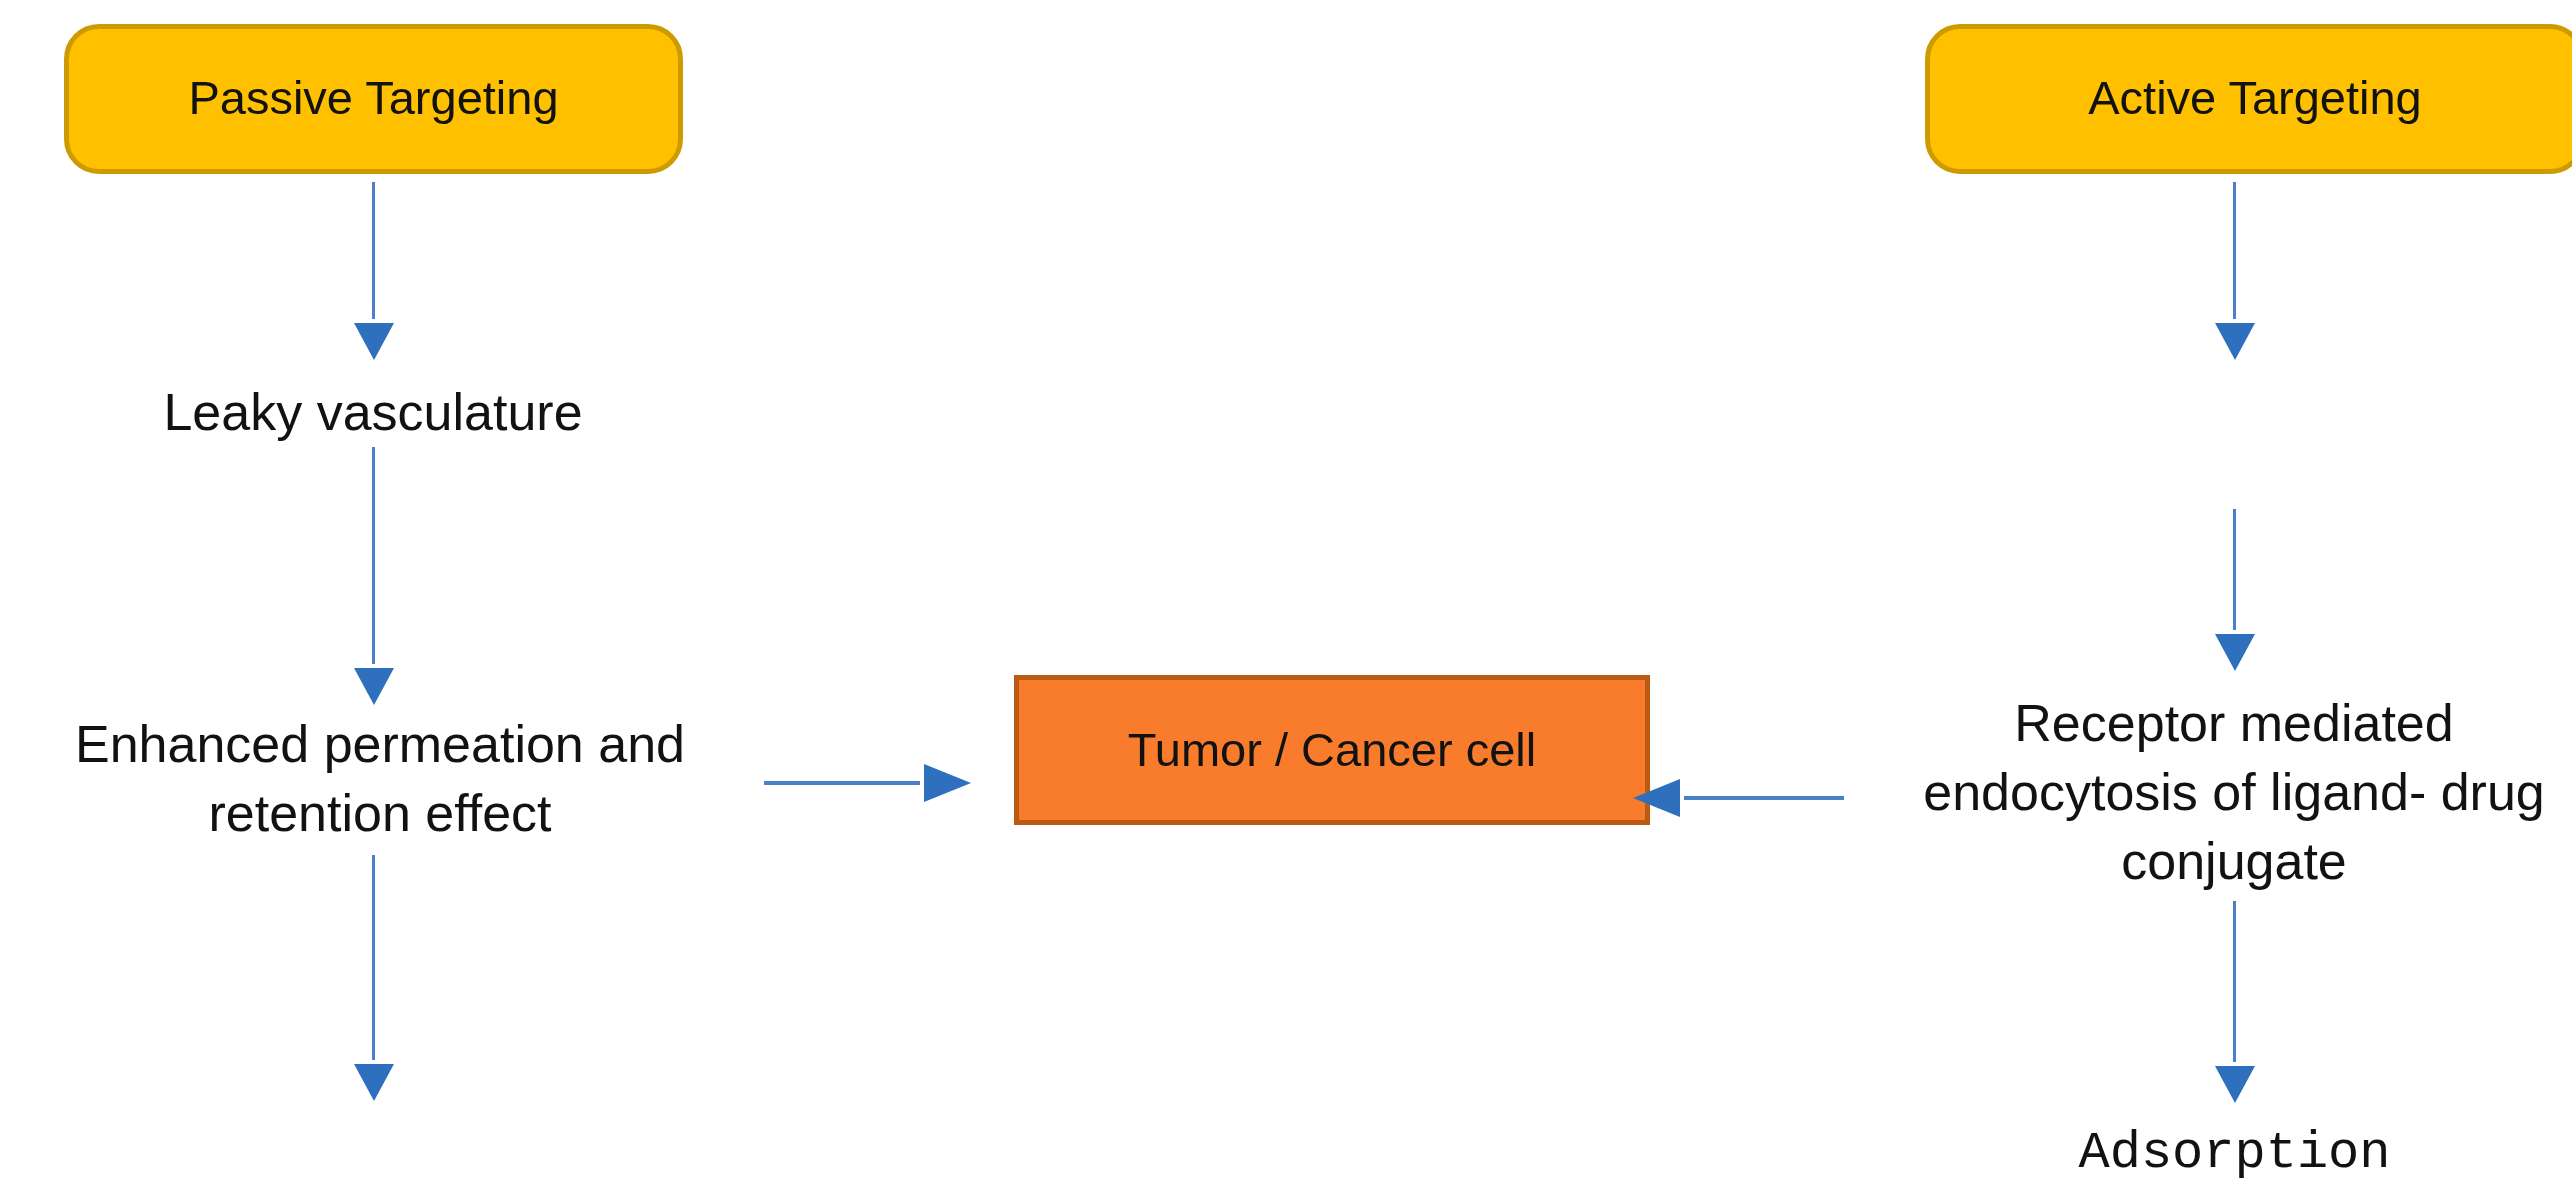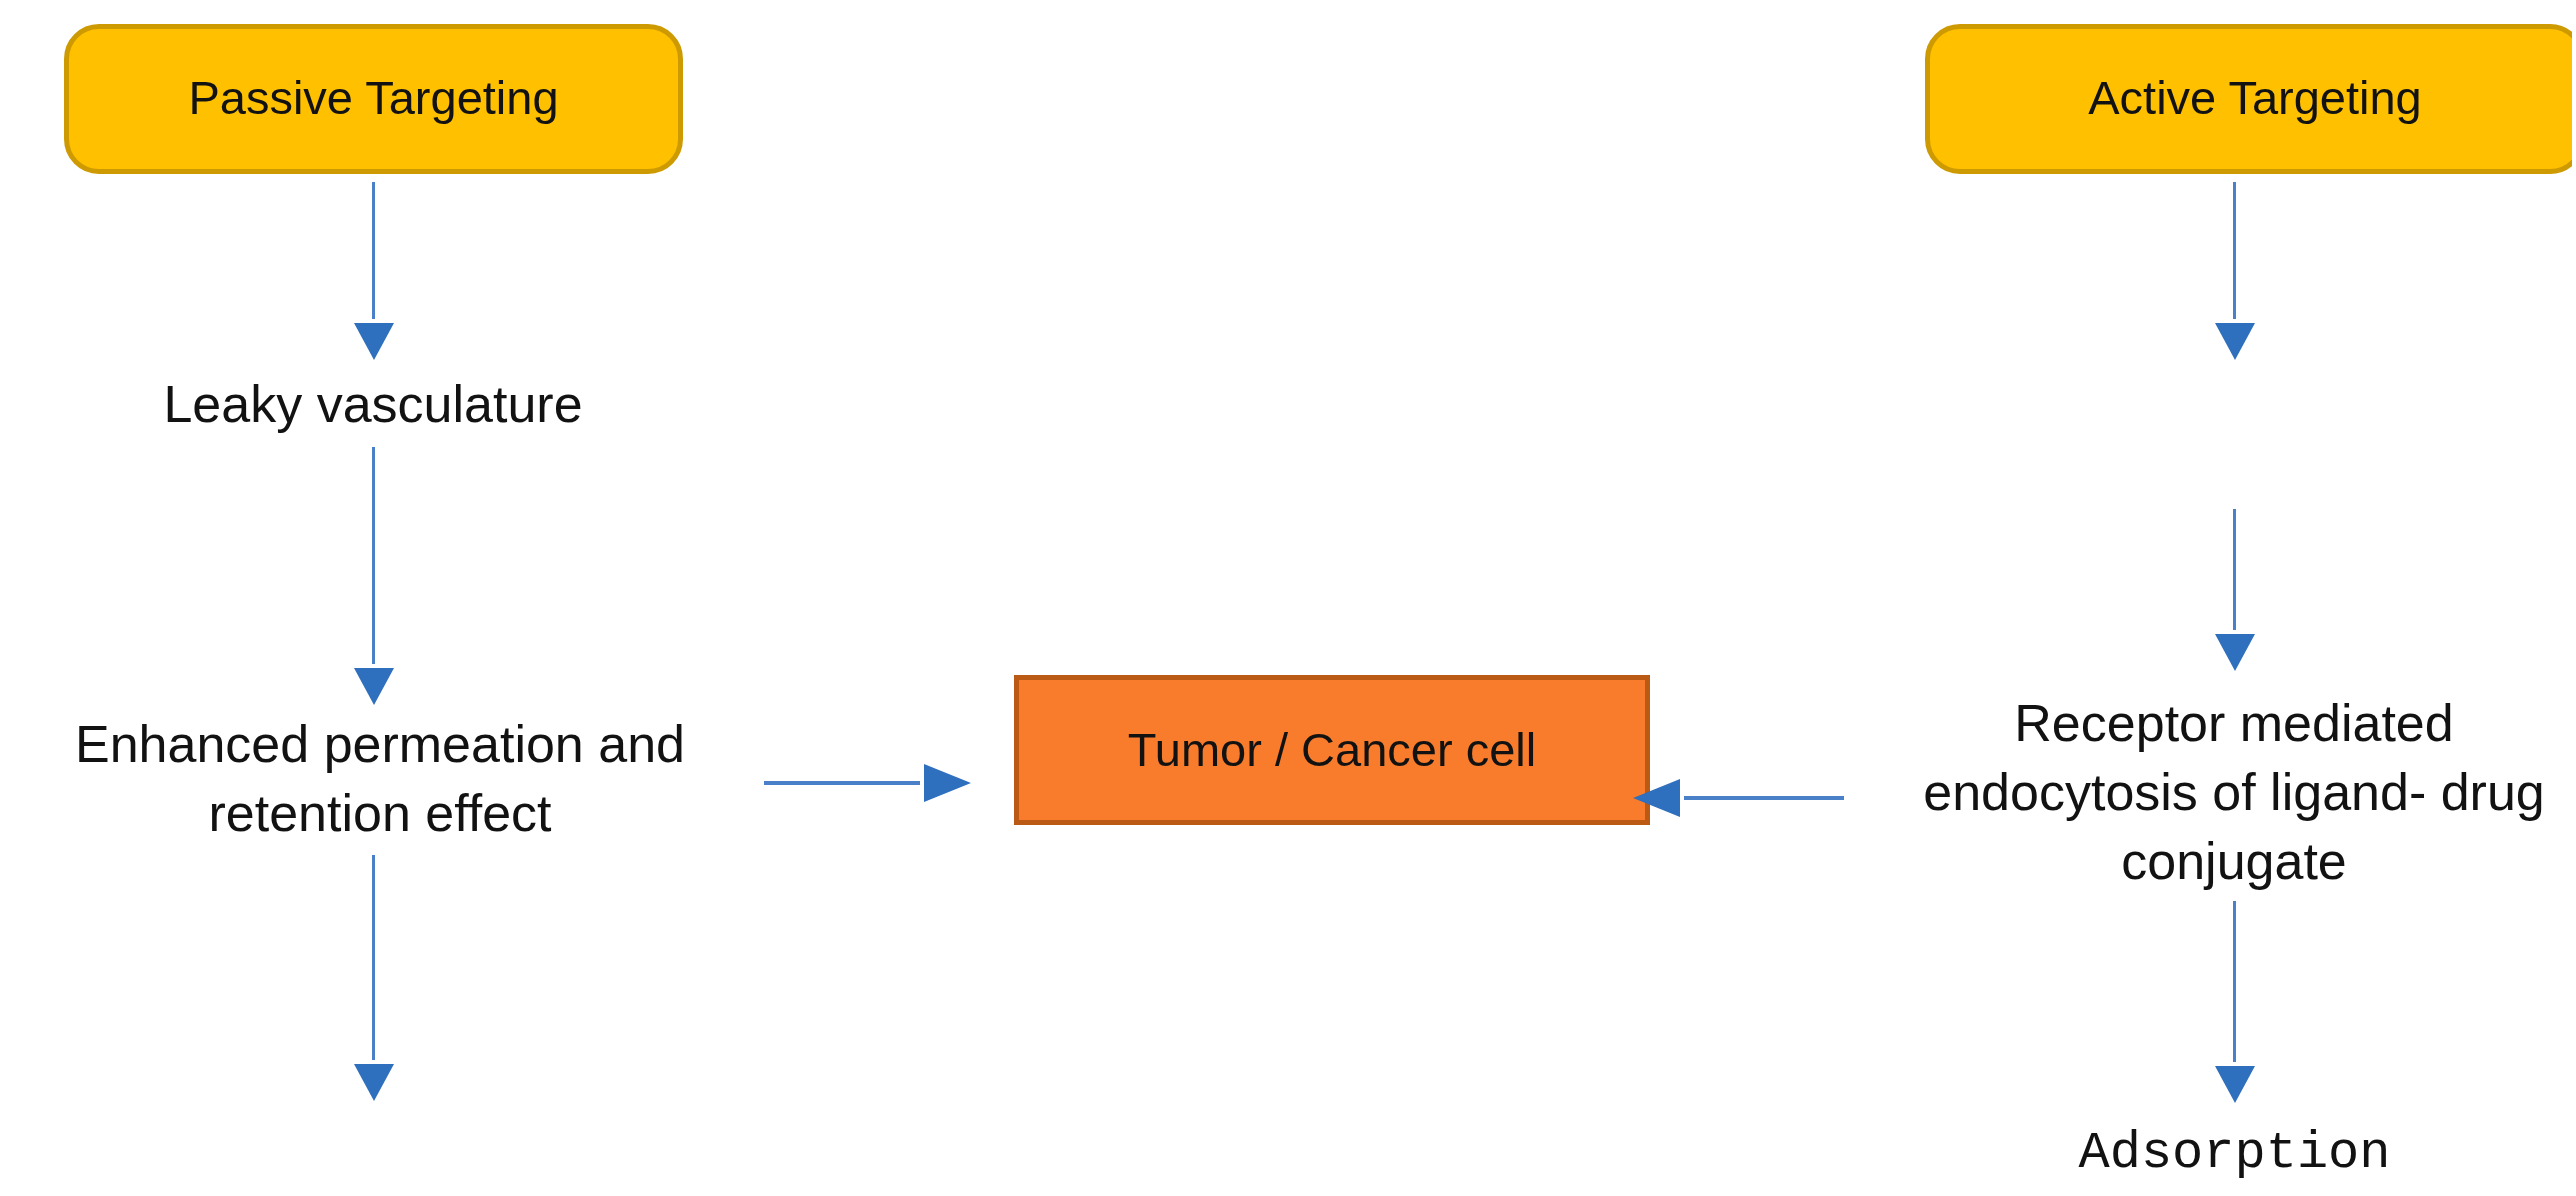--- a/index.html
+++ b/index.html
@@ -105,21 +105,21 @@
 
   <div class="topbox" style="left:56px; top:15.5px; width:619px; height:150px;">
     <span>Passive Targeting</span>
   </div>
 
   <div class="varrow" style="left:345px; top:172px;">
     <div class="vline" style="height:137px"></div>
     <div class="vhead"></div>
   </div>
 
-  <div class="step" style="left:0px; top:362px; width:730px;">Leaky vasculature</div>
+  <div class="step" style="left:0px; top:370px; width:730px;">Leaky vasculature</div>
 
   <div class="varrow" style="left:345px; top:437px;">
     <div class="vline" style="height:217px"></div>
     <div class="vhead"></div>
   </div>
 
   <div class="step" style="left:7px; top:702px; width:730px;">Enhanced permeation and
 retention effect</div>
 
   <div class="varrow" style="left:345px; top:845px;">

